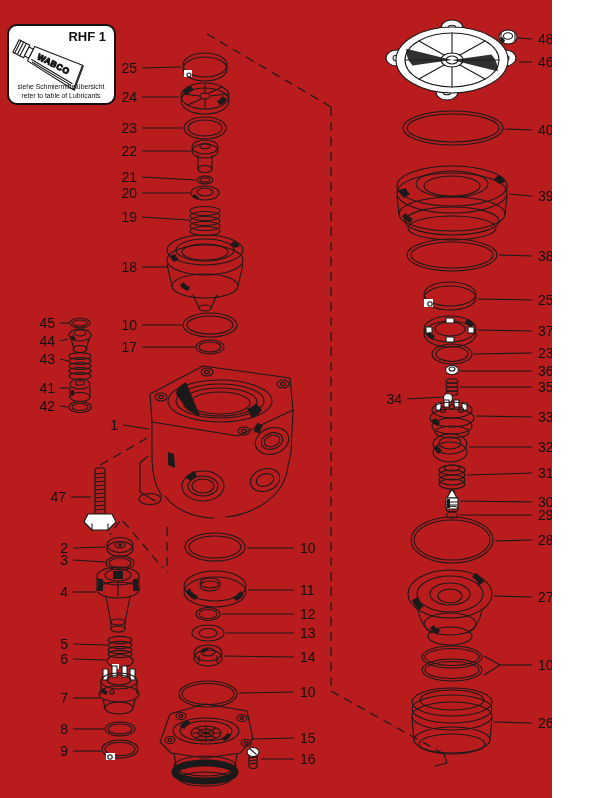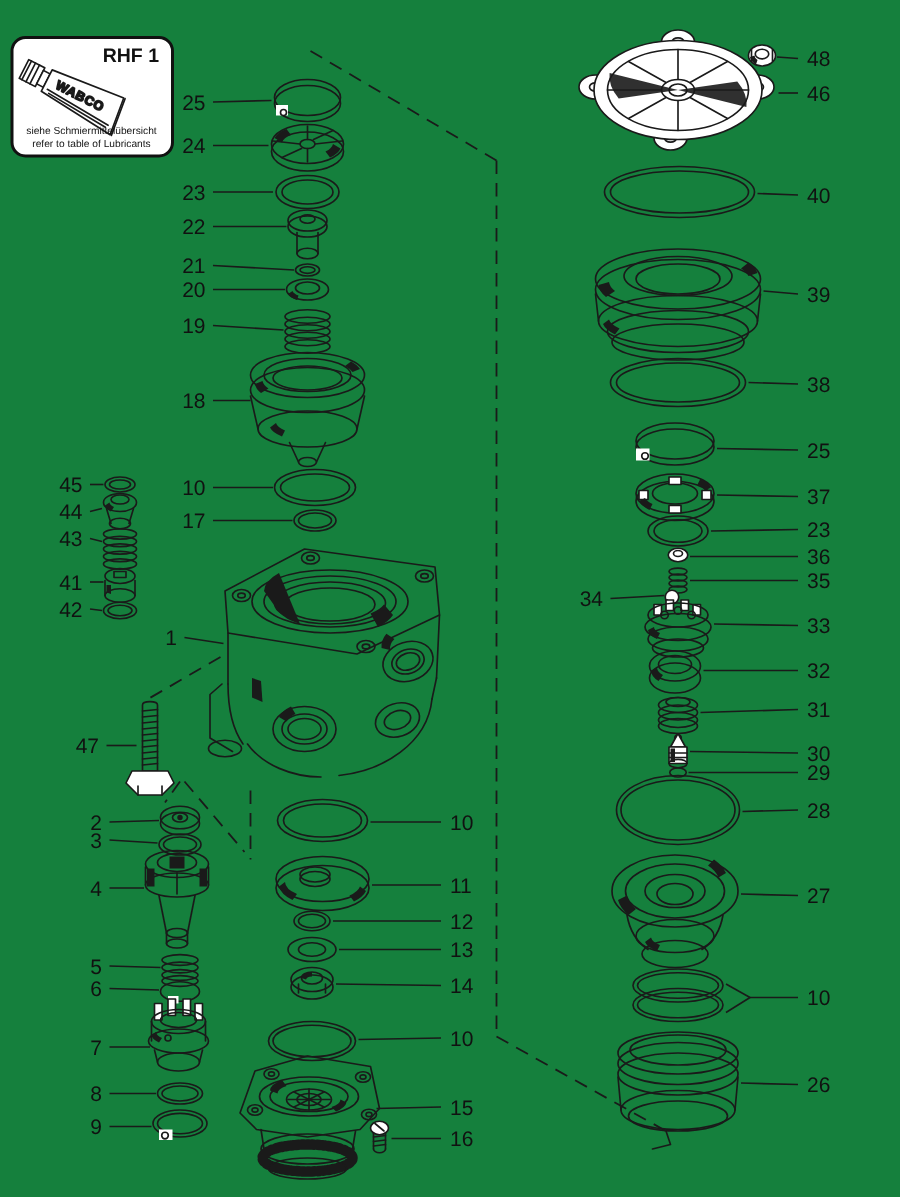--- a/index.html
+++ b/index.html
@@ -1,16 +1,16 @@
 <!DOCTYPE html>
 <html><head>
 <meta charset="utf-8">
 <style>
   html,body{margin:0;padding:0;background:#ffffff;}
-  .stage{position:relative;width:600px;height:798px;background:#15803d;overflow:hidden;}
+  .stage{position:relative;width:552px;height:798px;background:#b91c1c;overflow:hidden;}
   svg{display:block;}
   .part{stroke:#1a1a1a;fill:none;stroke-width:1.1;stroke-linejoin:round;stroke-linecap:round;}
   .ink{fill:#1a1a1a;stroke:none;}
   .wfill{fill:#ffffff;}
   .dash{stroke:#1a1a1a;stroke-width:1.2;fill:none;stroke-dasharray:9 6;}
   .leader{stroke:#1a1a1a;stroke-width:1.1;}
   .lbl{font-family:"Liberation Sans",sans-serif;font-size:14px;fill:#111;dominant-baseline:central;}
   .boxcode{font-family:"Liberation Sans",sans-serif;font-size:13px;font-weight:bold;fill:#111;}
   .boxsmall{font-family:"Liberation Sans",sans-serif;font-size:6.8px;fill:#111;}
   .brand{font-family:"Liberation Sans",sans-serif;font-size:8.5px;font-weight:bold;fill:#111;letter-spacing:.5px;}

